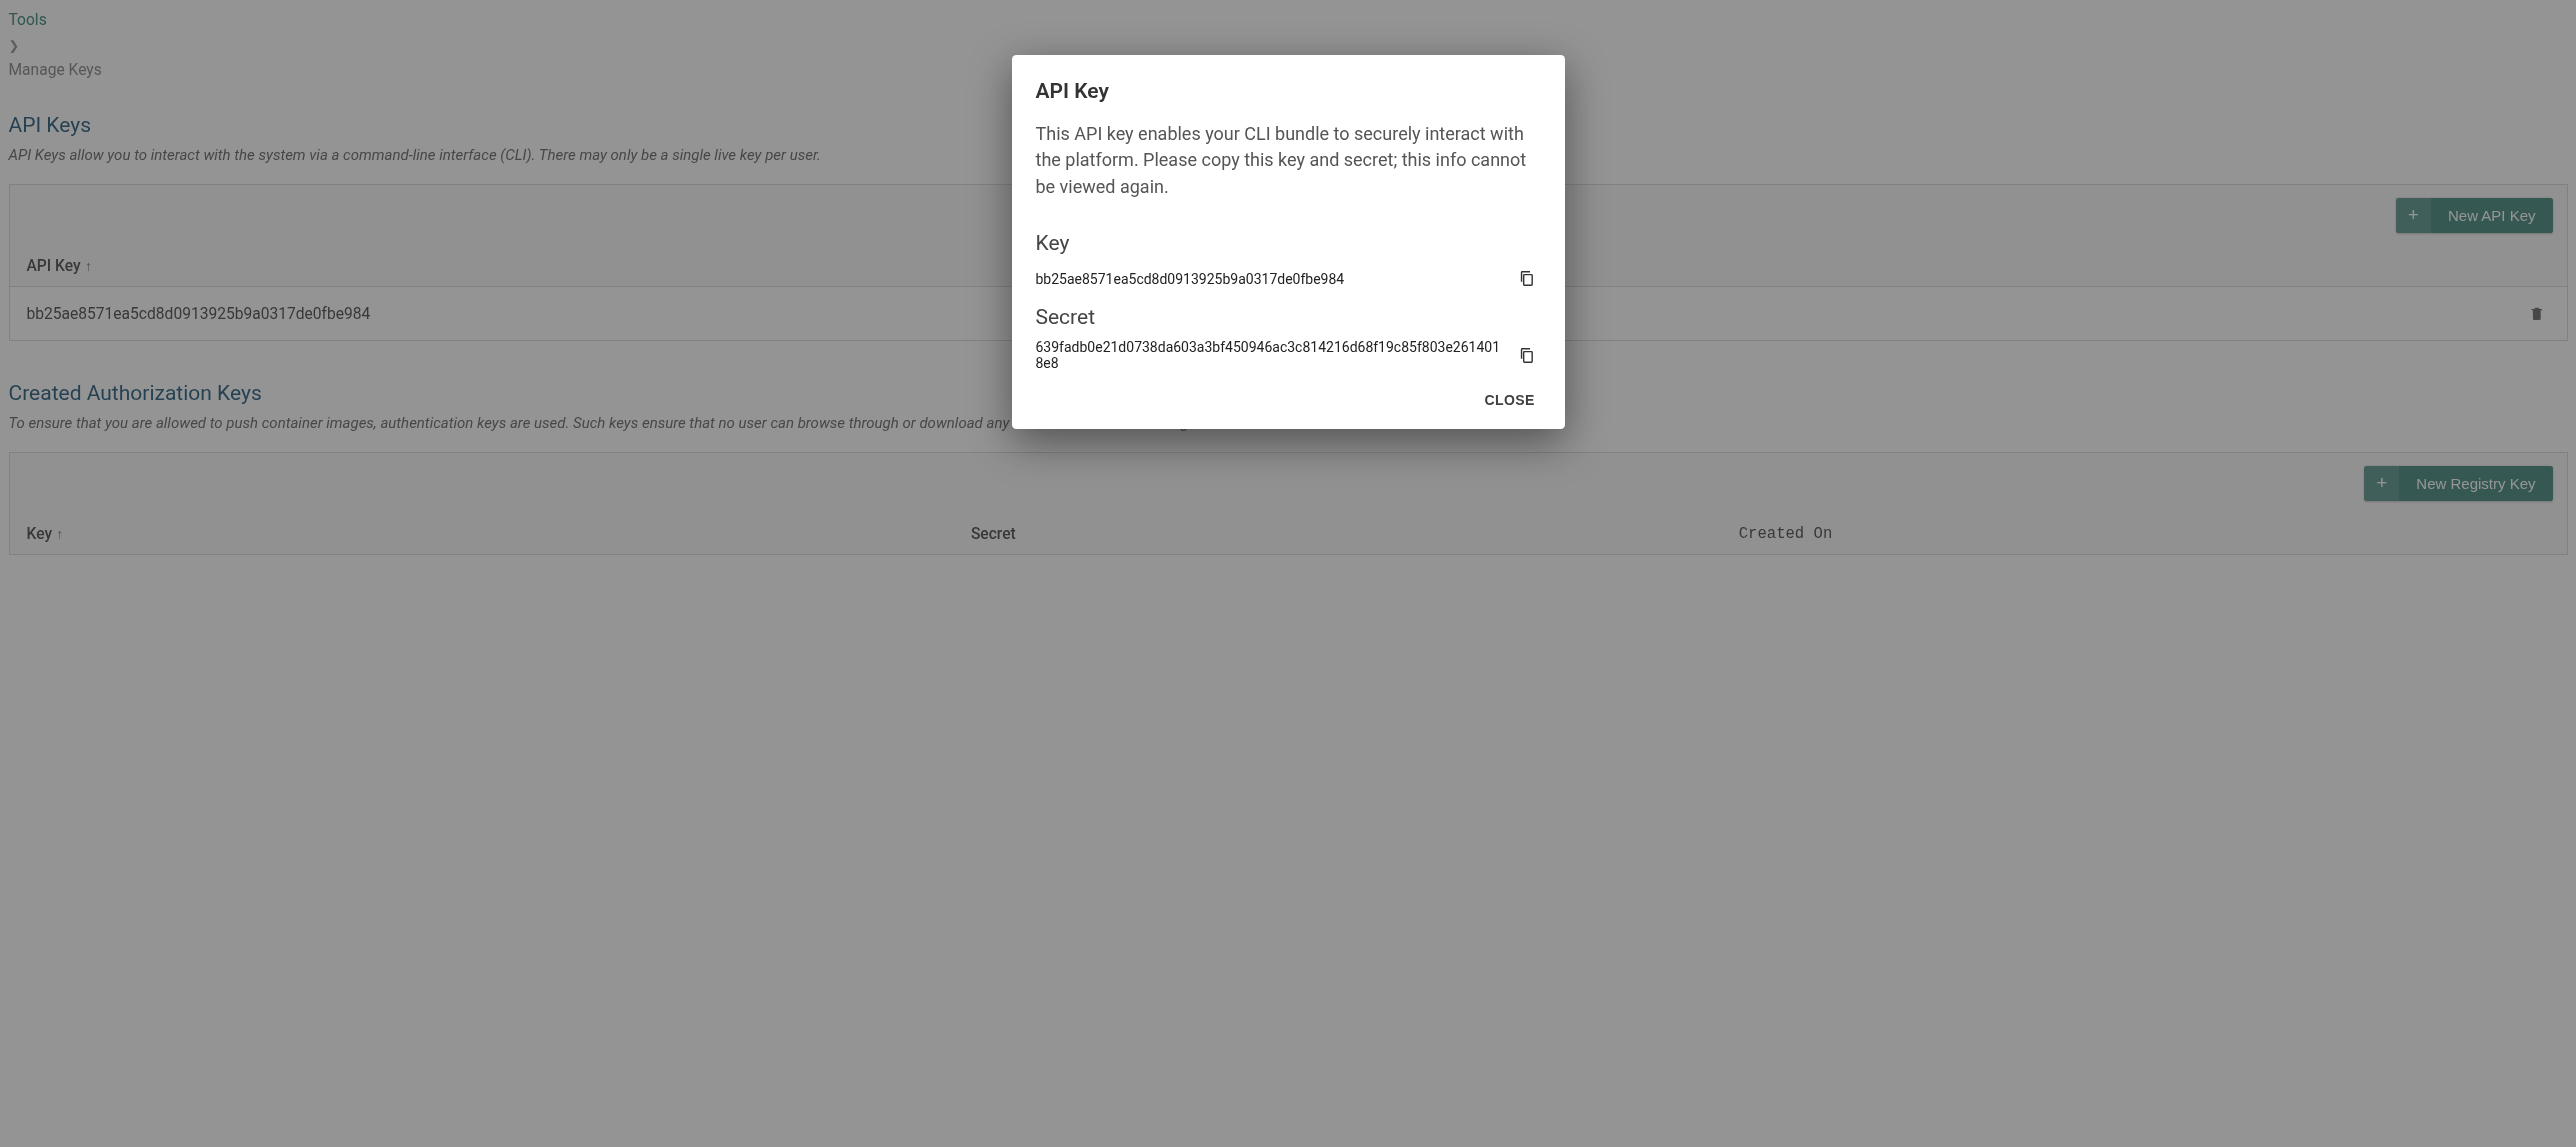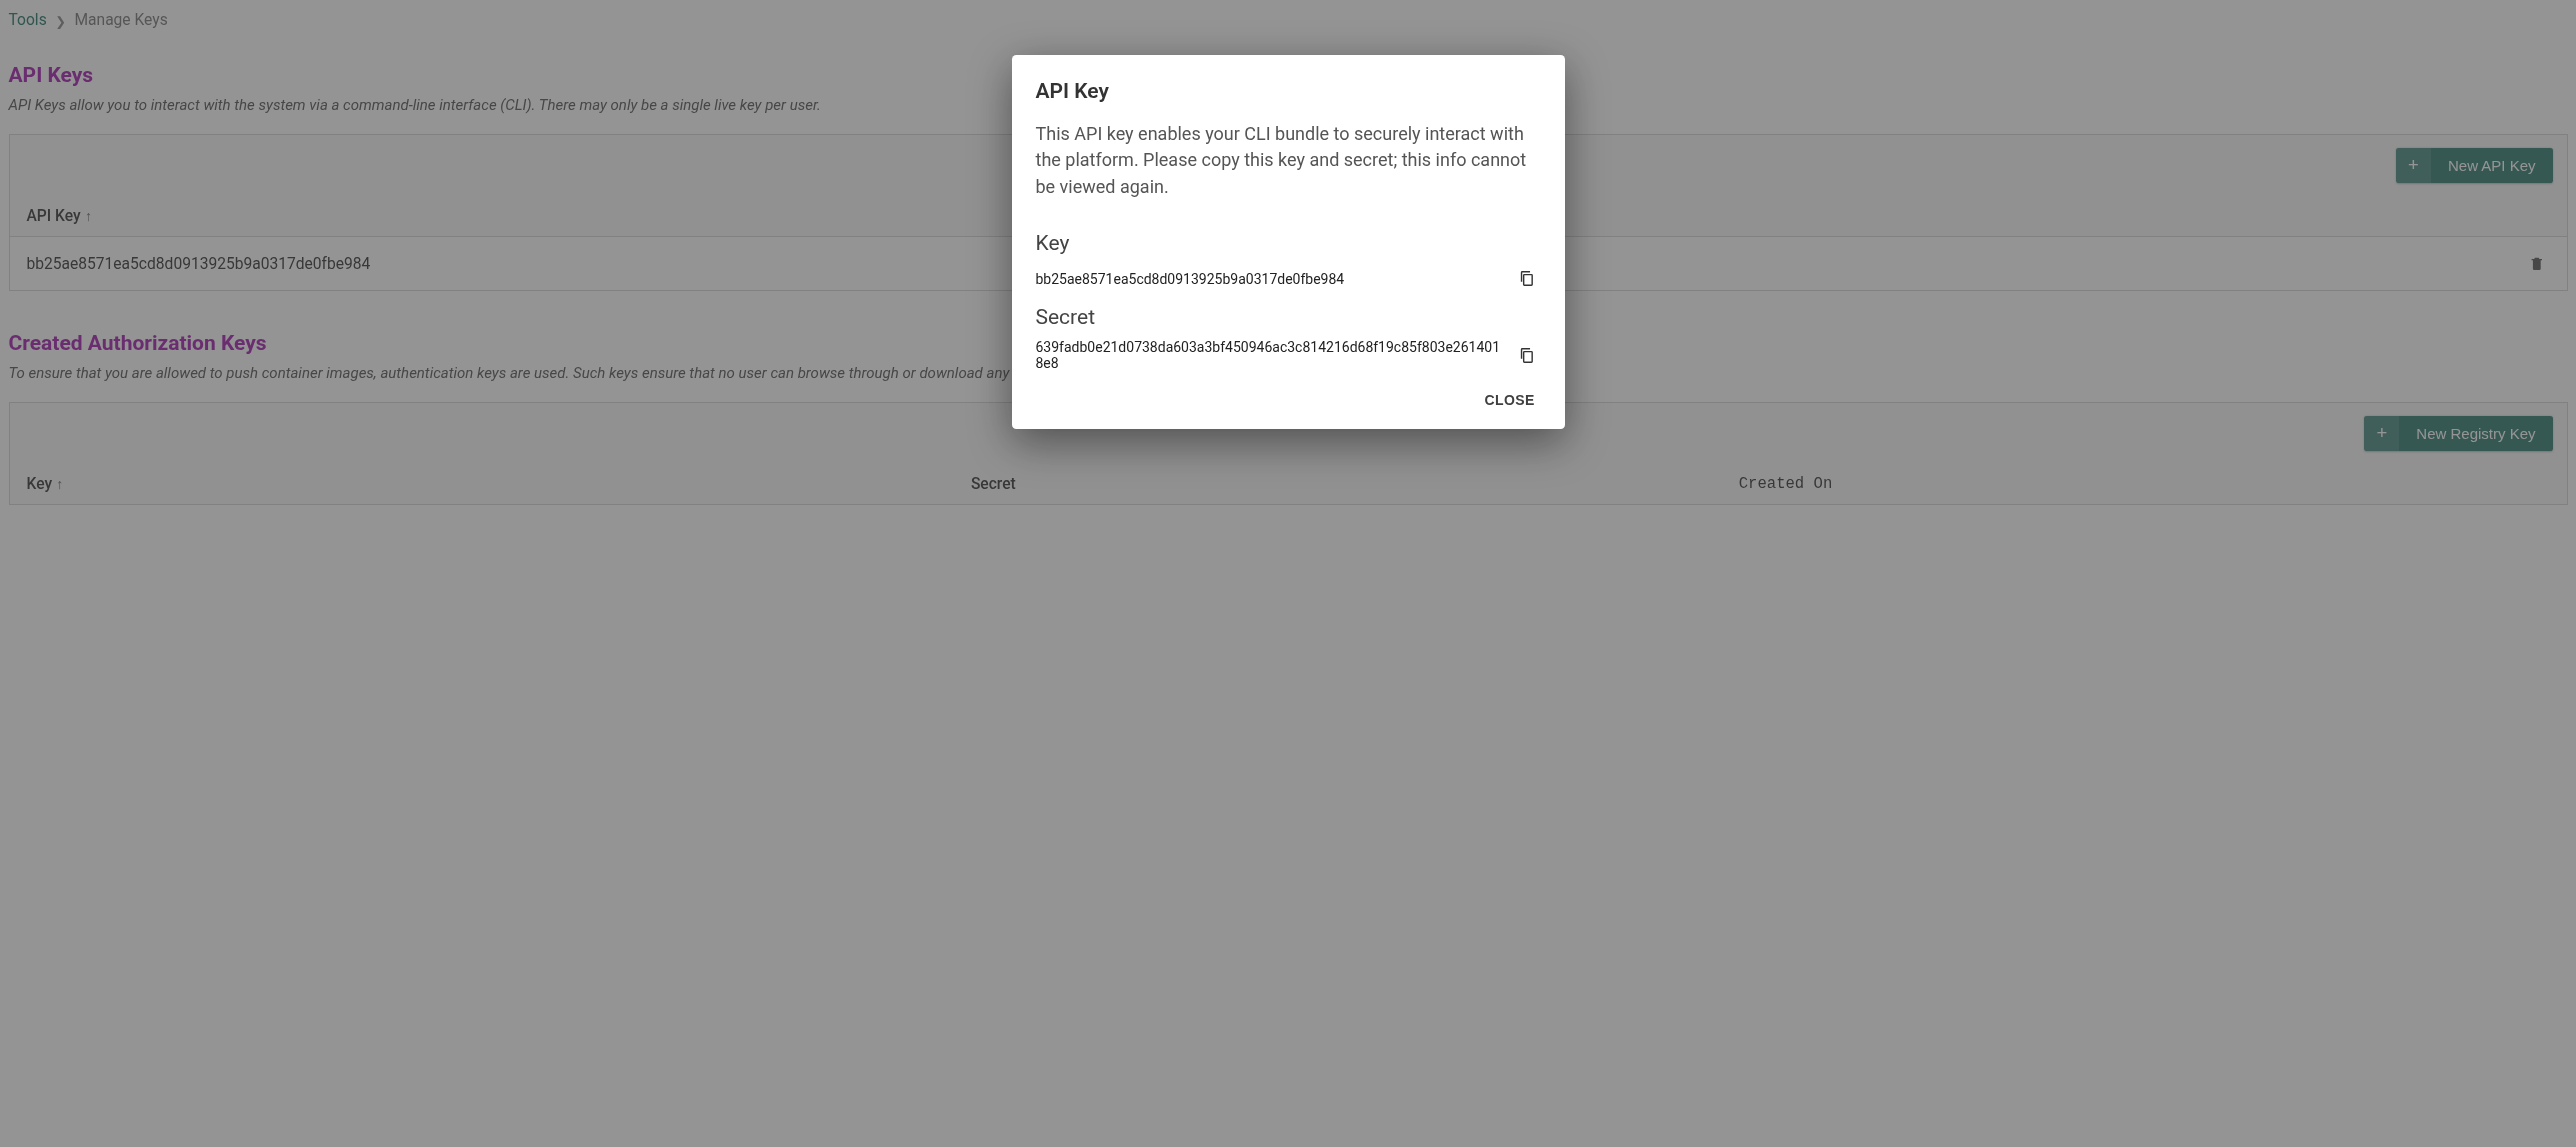--- a/index.html
+++ b/index.html
@@ -13,33 +13,34 @@
       min-height: 100vh;
     }
 
     
     .page {
       padding: 7px 8.5px 17px 8.5px;
     }
 
     .breadcrumb {
       display: flex;
-      align-items: flex-end;
+      align-items: flex-start;
       gap: 8.5px;
       font-size: 15.6px;
       padding: 4.3px 0 14px 0;
       color: #777;
+      flex-direction: column;
     }
     .breadcrumb a { color: #207567; text-decoration: none; }
     .breadcrumb .chev { color: #888; font-size: 12.8px; }
 
     .section-heading {
       font-size: 21px;
-      font-weight: 700;
-      color: #a21caf;
+      font-weight: 400;
+      color: #0c4a6e;
       margin-top: 20px;
       margin-bottom: 7px;
     }
     .section-desc {
       font-style: italic;
       color: #555;
       font-size: 15px;
       line-height: 1.5;
       margin-bottom: 17px;
     }

